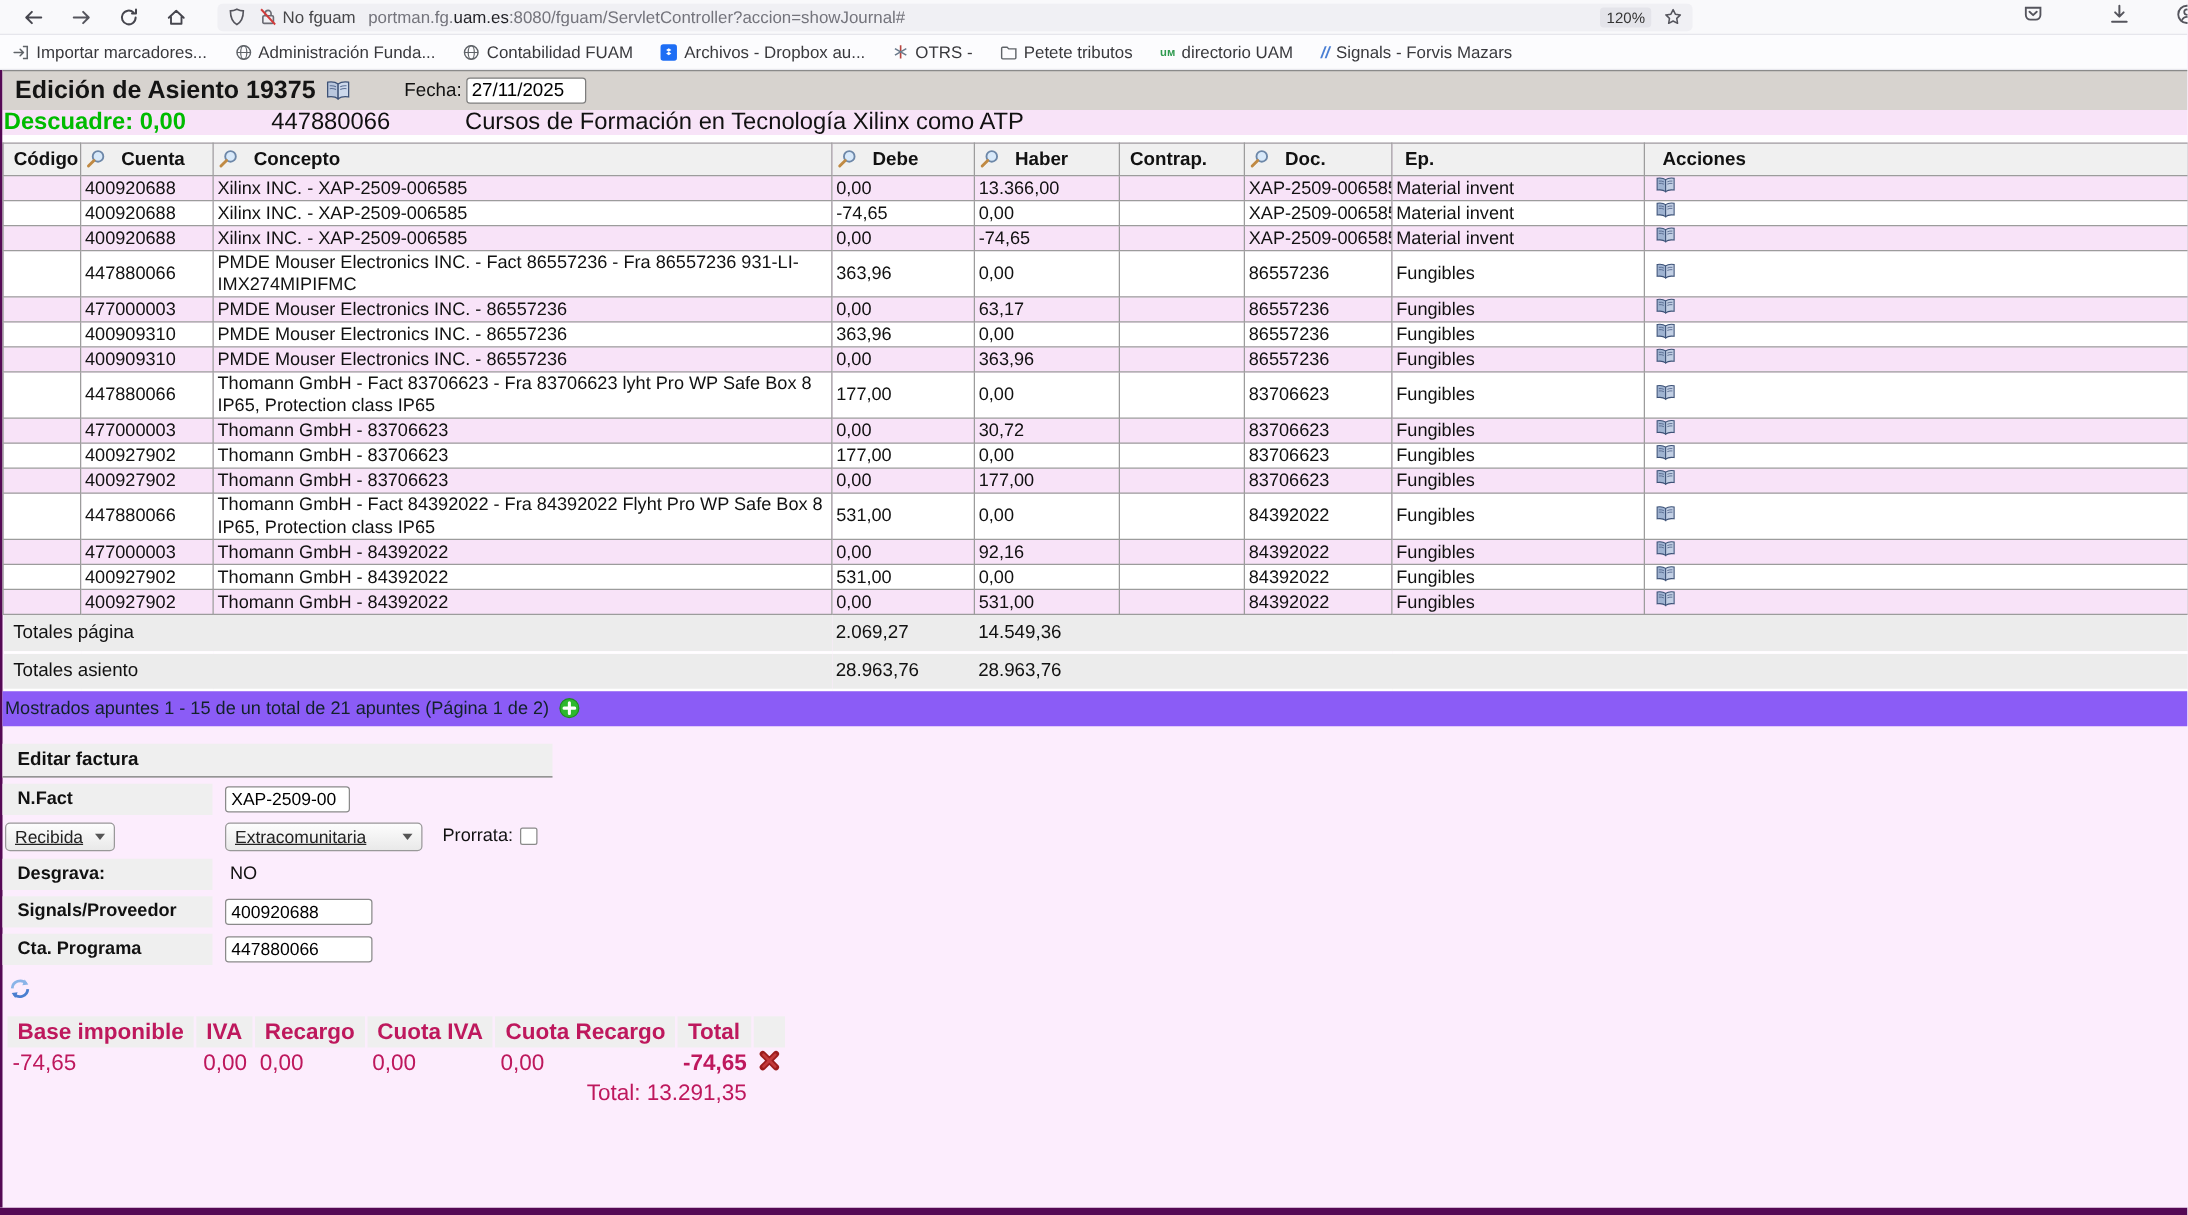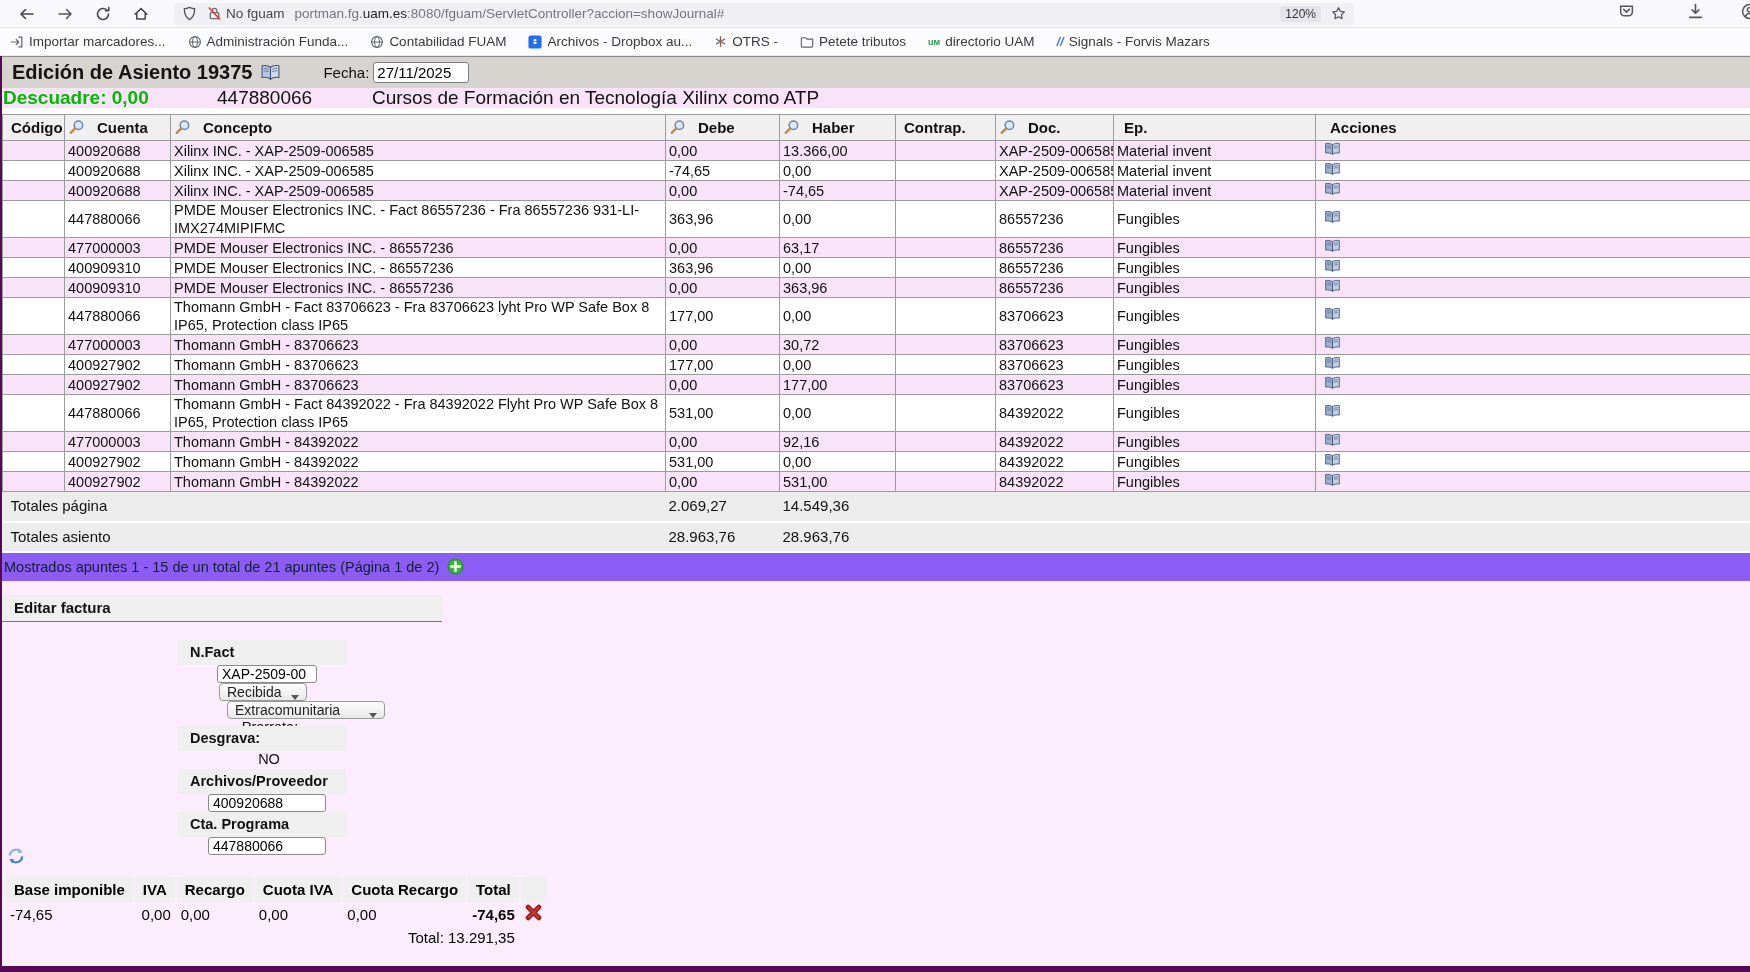--- a/index.html
+++ b/index.html
@@ -51,34 +51,34 @@
   .journal td { white-space:nowrap; }
   .journal td.c-acc { padding-left:8px; }
   .totals td { background:#ECECEC; border:none; border-top:1px solid #9c9c9c; border-bottom:2px solid #ffffff; height:30px; font-weight:normal; font-size:15px; }
   .totals td.t-label { padding-left:8px; }
 
   .pagination-bar { height:28px; background:#8b5cf6; display:flex; align-items:center; gap:8px; font-size:14.5px; color:#12222a; padding-left:2px; }
 
   
   .invoice { margin-top:14px; width:520px; }
   .invoice-header { width:440px; height:27px; background:#EFEFEF; border-bottom:1px solid #777; font-weight:bold; font-size:15px; color:#111; line-height:26px; padding-left:12px; }
-  .form-row { display:flex; align-items:center; margin-top:18px; height:25px; font-size:14.5px;flex-direction:column; }
+  .form-row { display:flex; align-items:center; margin-top:5px; height:25px; font-size:14.5px; }
   .lbl { width:168px; height:25px; background:#EFEFEF; font-weight:bold; line-height:25px; padding-left:12px; color:#111; flex:0 0 auto; }
   .txt { margin-left:10px; height:21px; border:1px solid #8a8a8a; border-radius:3px; font:14px "Liberation Sans", sans-serif; padding:0 4px; background:#fff; }
   .w-nfact { width:100px; } .w-acct { width:118px; }
   .plain-val { margin-left:14px; color:#111; }
-  .select { display:inline-flex; align-items:flex-end; justify-content:space-between; background:linear-gradient(#fdfdfd,#e9e9e9); border:1px solid #999; border-radius:4px; height:23px; padding:0 7px; font-size:14px; color:#222; }
+  .select { display:inline-flex; align-items:center; justify-content:space-between; background:linear-gradient(#fdfdfd,#e9e9e9); border:1px solid #999; border-radius:4px; height:23px; padding:0 7px; font-size:14px; color:#222;text-decoration:underline; }
   .sel-tipo { width:88px; margin-left:2px; }
   .sel-region { width:158px; margin-left:88px; }
   .chev { width:0; height:0; border-left:4px solid transparent; border-right:4px solid transparent; border-top:5px solid #555; margin-left:6px; }
   .prorrata-label { margin-left:16px; color:#111; }
   .checkbox { width:14px; height:14px; border:1px solid #8a8a8a; border-radius:2px; background:#fff; margin-left:6px; display:inline-block; }
   .refresh { margin:9px 0 0 4px; width:20px; height:20px; display:inline-flex; }
 
-  table.tax { margin-top:5px; margin-left:2px; border-spacing:2px; border-collapse:separate; font-size:15px; color:#000000; }
+  table.tax { margin-top:5px; margin-left:2px; border-spacing:2px; border-collapse:separate; font-size:18px; color:#be185d; }
   .tax th { background:#EFEFEF; font-weight:bold; height:25px; text-align:left; padding:0 8px; white-space:nowrap; }
   .tax td { height:21px; padding:0 4px; white-space:nowrap; }
   .col-base { width:132px; } .col-iva { width:42px; } .col-rec { width:80px; }
   .col-civa { width:88px; } .col-crec { width:125px; } .col-tot { width:72px; } .col-del { width:20px; }
   .tax td.n-iva { text-align:right; }
   .tax td.n-total { text-align:right; font-weight:bold; }
   .tax .total-line td { text-align:right; }
   .del-ic { display:inline-flex; width:17px; height:17px; }
 
   .bottom-bar { flex:0 0 auto; height:6px; background:#550955; }
@@ -626,21 +626,21 @@
       <span class="prorrata-label">Prorrata:</span>
       <span class="checkbox"></span>
     </div>
 
     <div class="form-row">
       <div class="lbl">Desgrava:</div>
       <span class="plain-val">NO</span>
     </div>
 
     <div class="form-row">
-      <div class="lbl">Archivos/Proveedor</div>
+      <div class="lbl">Signals/Proveedor</div>
       <input class="txt w-acct" value="400920688" style="">
     </div>
 
     <div class="form-row">
       <div class="lbl">Cta. Programa</div>
       <input class="txt w-acct" value="447880066" style="">
     </div>
 
     <span class="refresh">
       <svg width="20" height="20" viewBox="0 0 18 18">

